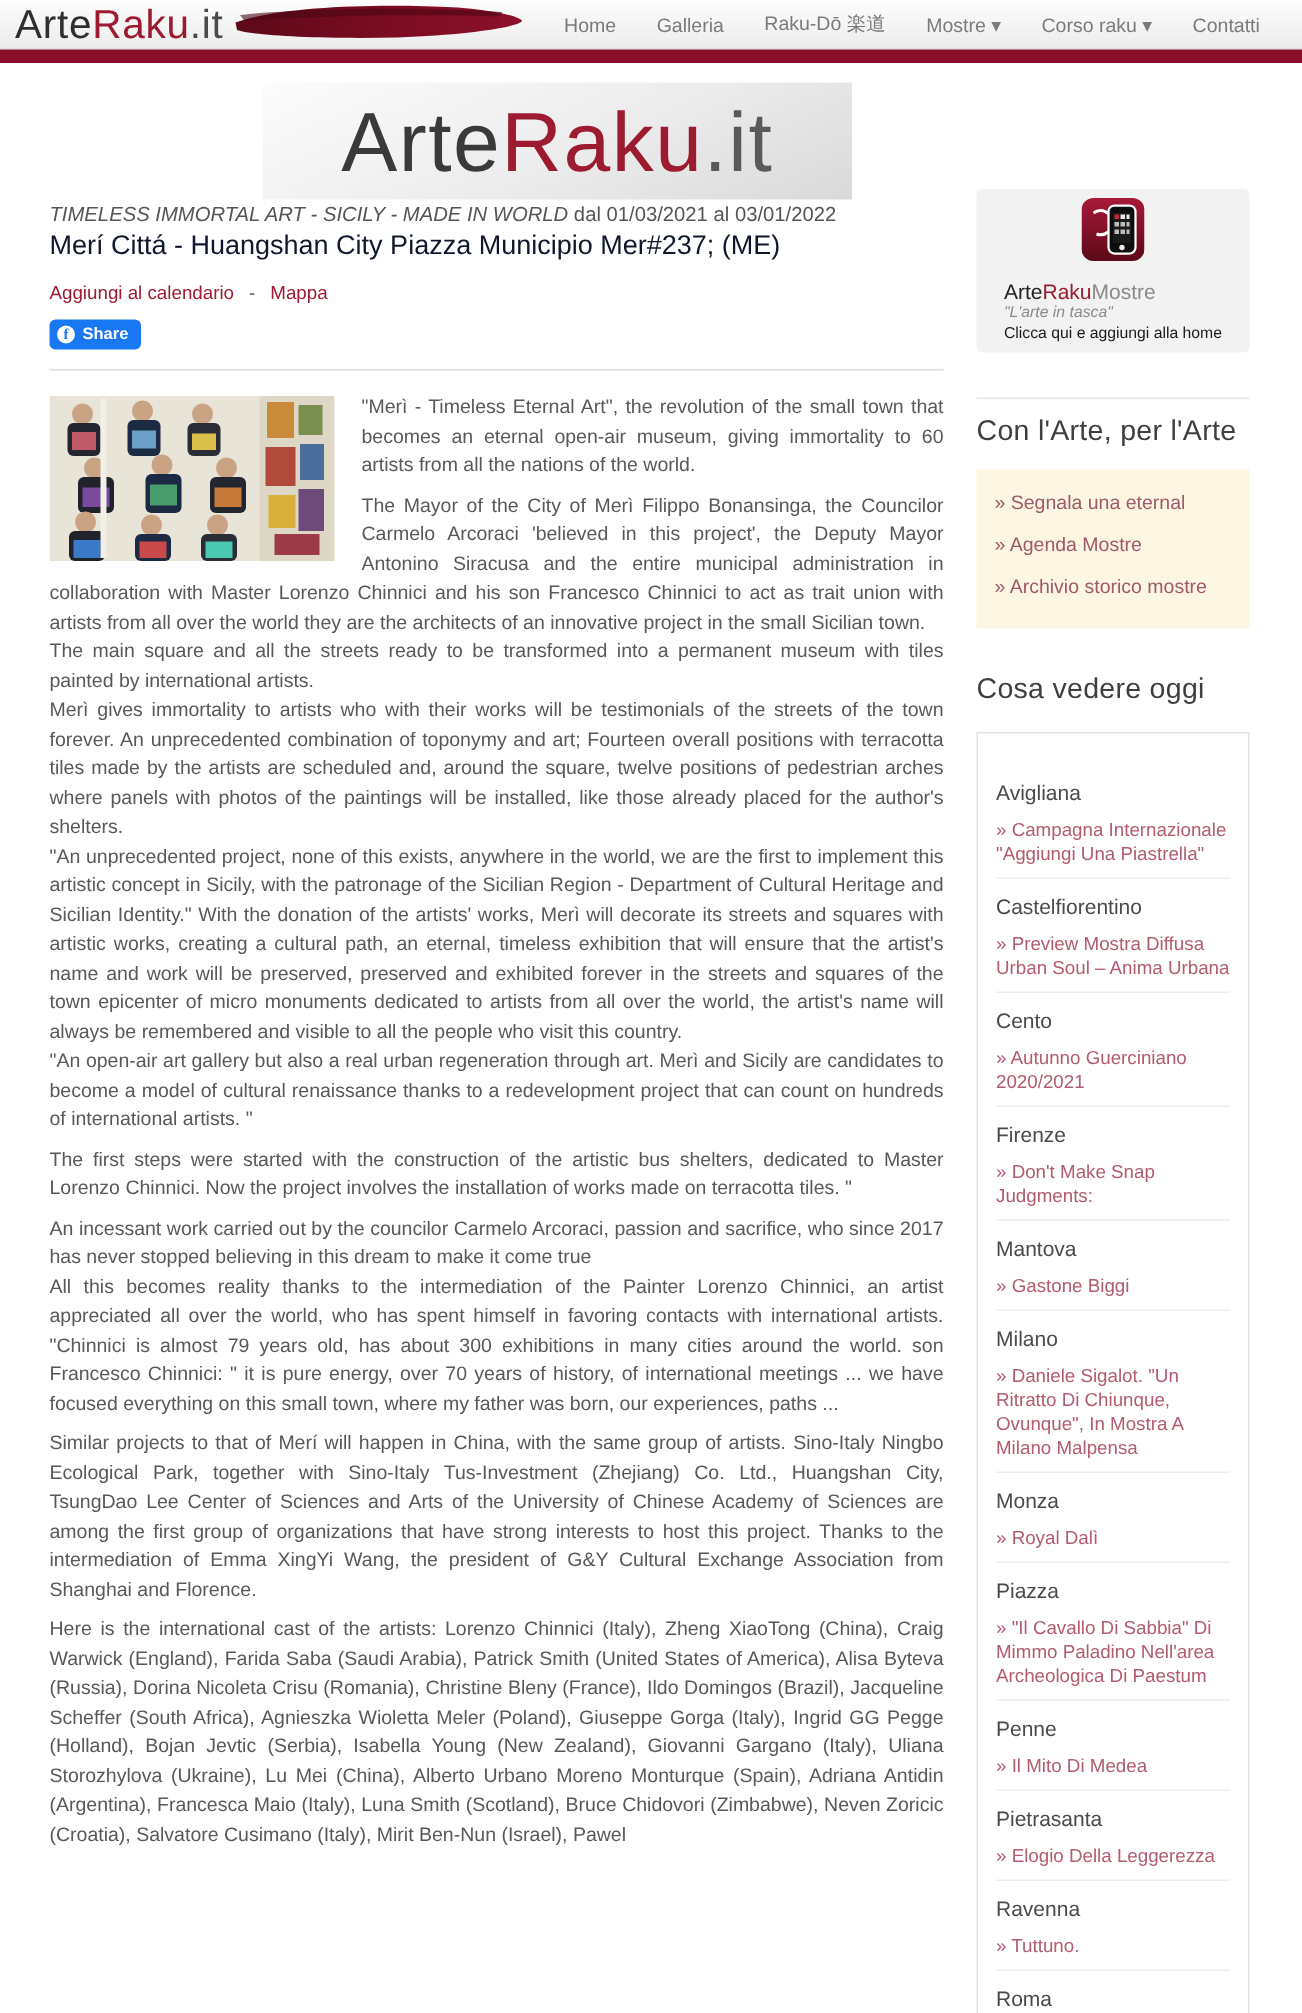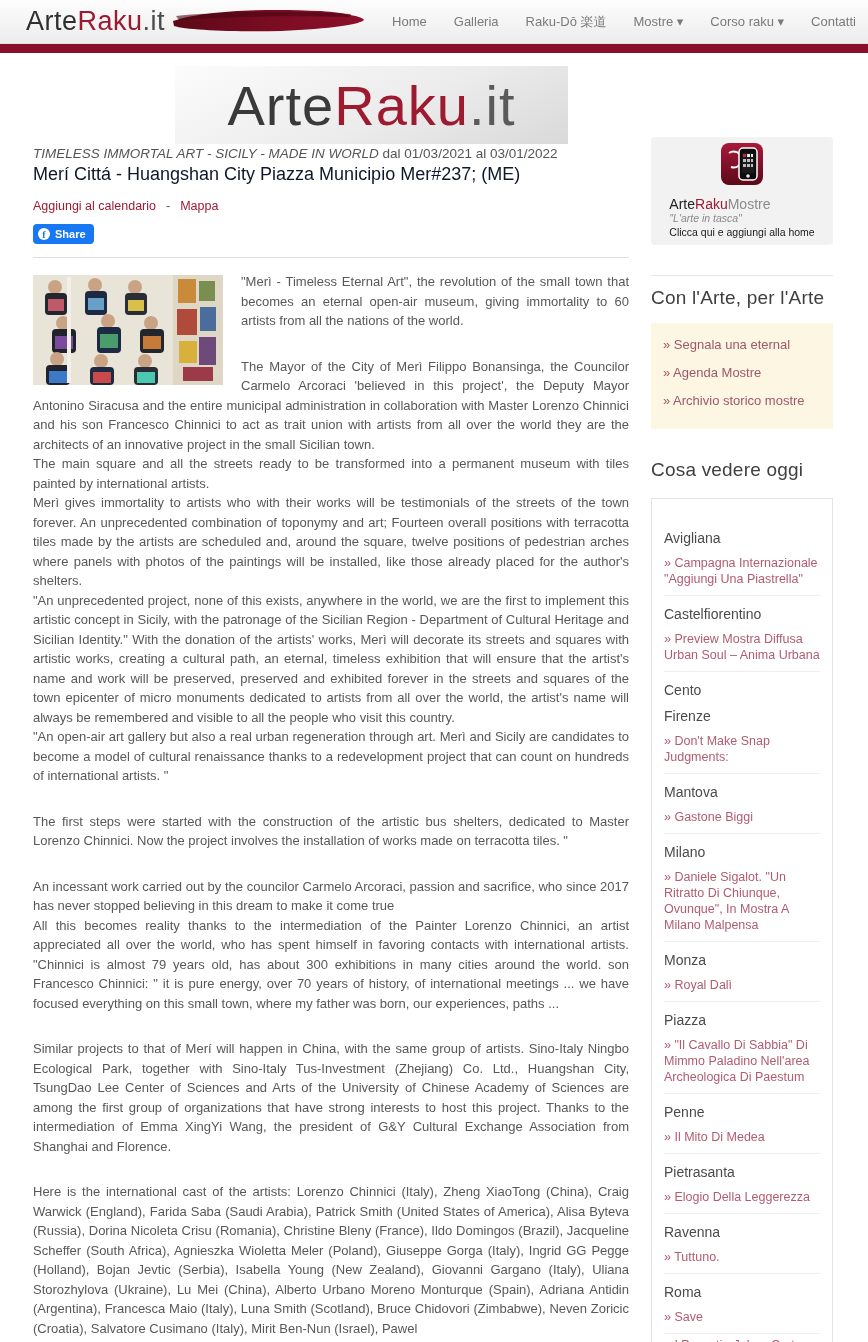--- a/index.html
+++ b/index.html
@@ -3,23 +3,23 @@
 <meta charset="utf-8">
 <style>
   * { margin:0; padding:0; box-sizing:border-box; }
   html,body { background:#fff; }
   body {
     width:868px; min-height:1342px; margin:0 auto; position:relative;
     font-family:"Liberation Sans", sans-serif; color:#58585a;
   }
   
   .navbar {
-    height:44px; display:flex; align-items:center;
+    height:33px; display:flex; align-items:center;
     background:linear-gradient(#fdfdfd,#ececec);
-    border-bottom:1px solid #e0e0e0; padding-left:26px;text-align:right;
+    border-bottom:1px solid #e0e0e0; padding-left:10px;text-align:right;
   }
   .logo { font-size:27px; letter-spacing:.5px; color:#2f2f2f; white-space:nowrap; }
   .logo .raku { color:#9c1b30; }
   .logo .it { color:#4a4a4a; }
   .brush { margin-left:6px; margin-right:26px; }
   .nav-menu { display:flex; align-items:center; gap:27px; font-size:13px; color:#7a7a7a; }
   .nav-item { cursor:pointer; white-space:nowrap; }
   .redbar { height:9px; background:#8a0e2a; }
 
   
@@ -54,21 +54,21 @@
     width:12px; height:12px; border-radius:50%; background:#fff; color:#1877f2;
     font-size:10px; font-weight:bold; display:flex; align-items:center; justify-content:center;
     font-family:"Liberation Serif", serif;
   }
   hr.rule { border:none; border-top:1px solid #ddd; margin-top:13px; }
 
   
   .article-body { margin-top:14px; font-size:13px; line-height:19.5px; text-align:justify; color:#58585a; }
   .article-photo { float:left; width:190px; height:110px; margin:3px 18px 8px 0; }
   .para { margin:0; }
-  .para.gap { margin-top:26px; }
+  .para.gap { margin-top:7px; }
 
   
   .app-box {
     background:#f2f2f2; border-radius:4px; padding:6px; display:flex; gap:8px; align-items:center;flex-direction:column;
   }
   .app-texts { line-height:14px; }
   .app-title { font-size:14px; color:#222; }
   .app-title .raku { color:#9c1b30; }
   .app-title .mostre { color:#8a8a8a; }
   .app-tagline { font-size:10.5px; font-style:italic; color:#8a8a8a; }
@@ -250,20 +250,21 @@
       </div>
 
     <h2 class="side-h2 h2-spacer2">Cosa vedere oggi</h2>
 
     <div class="city-box">
         <div class="city-name">Avigliana</div>
         <div class="city-link">» Campagna Internazionale "Aggiungi Una Piastrella"</div>
         <div class="city-name">Castelfiorentino</div>
         <div class="city-link">» Preview Mostra Diffusa Urban Soul – Anima Urbana</div>
         <div class="city-name">Cento</div>
+        <div class="city-link">» Autunno Guerciniano 2020/2021</div>
         <div class="city-name">Firenze</div>
         <div class="city-link">» Don't Make Snap Judgments:</div>
         <div class="city-name">Mantova</div>
         <div class="city-link">» Gastone Biggi</div>
         <div class="city-name">Milano</div>
         <div class="city-link">» Daniele Sigalot. "Un Ritratto Di Chiunque, Ovunque", In Mostra A Milano Malpensa</div>
         <div class="city-name">Monza</div>
         <div class="city-link">» Royal Dalì</div>
         <div class="city-name">Piazza</div>
         <div class="city-link">» "Il Cavallo Di Sabbia" Di Mimmo Paladino Nell'area Archeologica Di Paestum</div>

